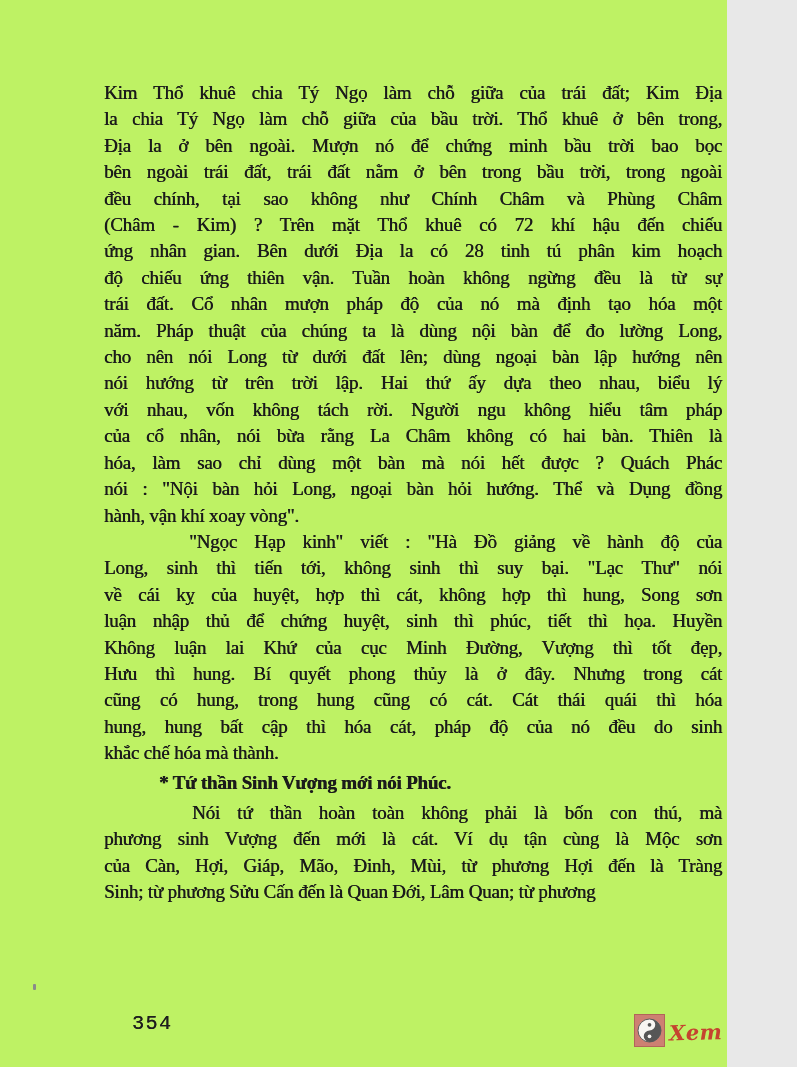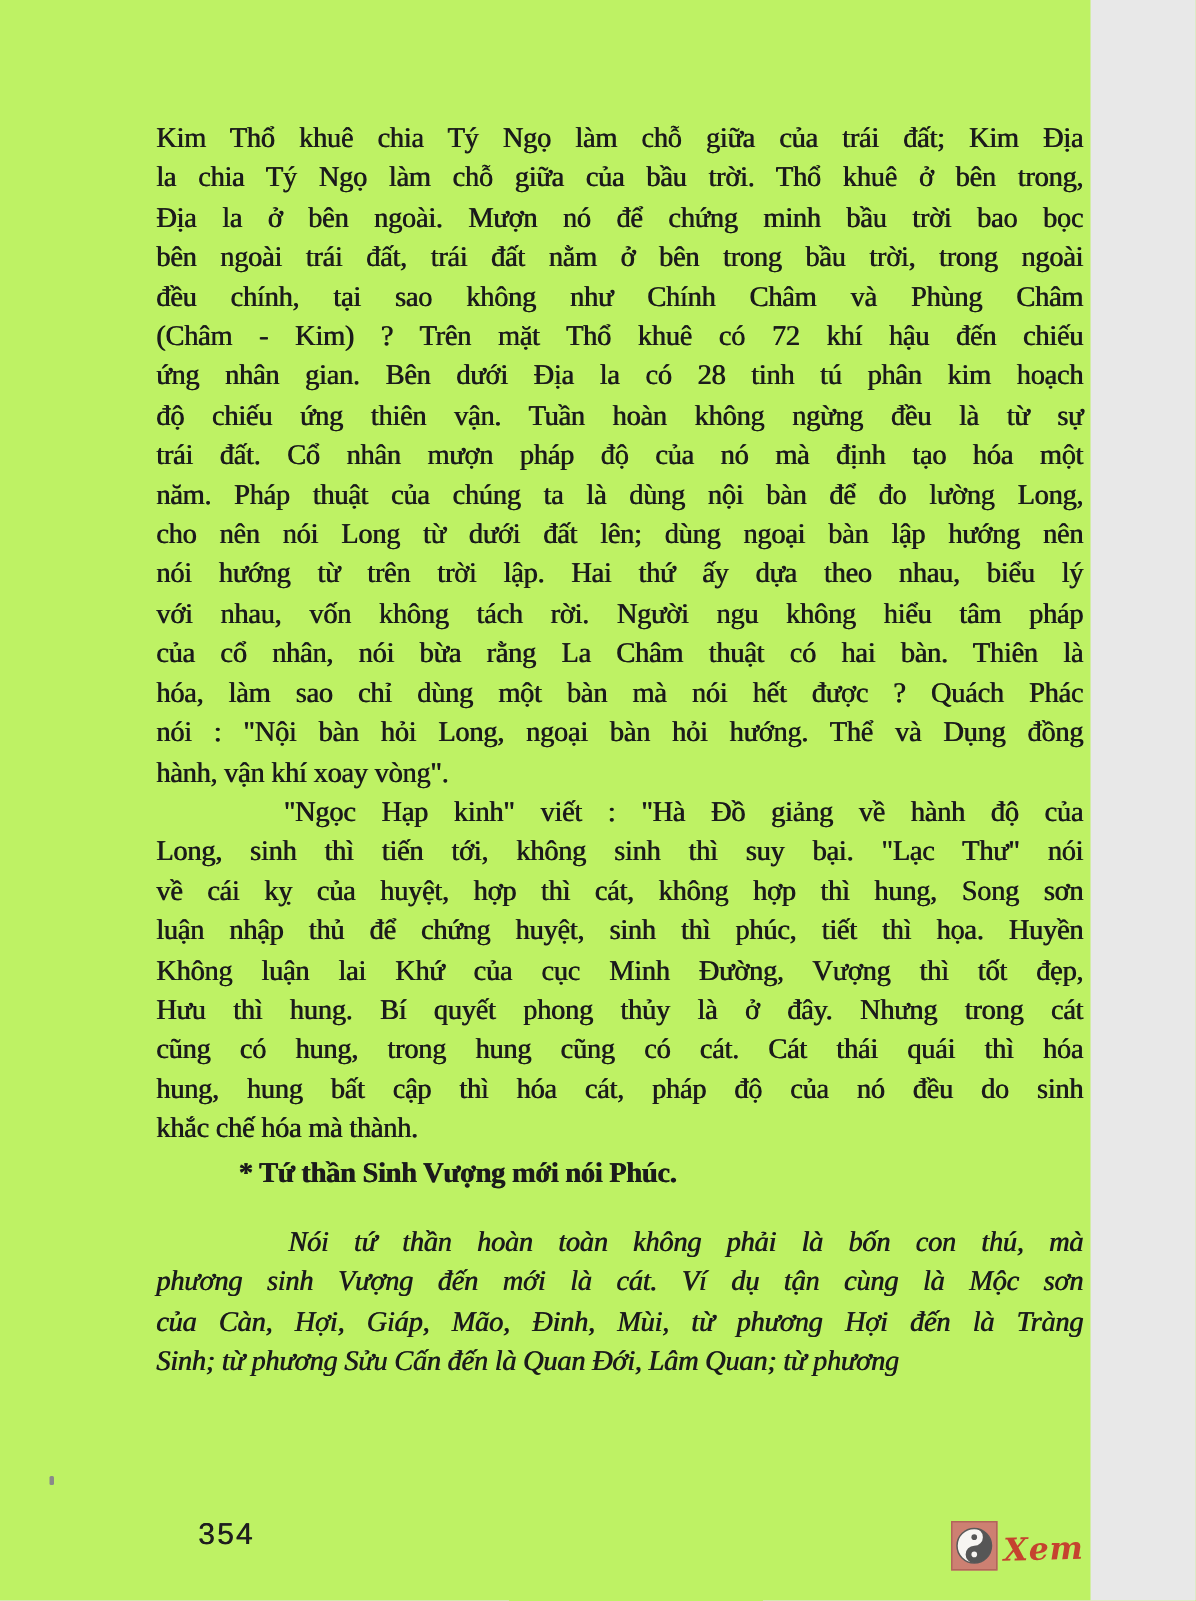--- a/index.html
+++ b/index.html
@@ -18,32 +18,32 @@
     width: 618px;
     font-size: 19px;
     line-height: 26.4px;
     letter-spacing: -0.2px;
     color: #1b1b1b;
     text-shadow: 0.45px 0 0 currentColor;
   }
   .para { margin: 0; }
   .para:nth-child(2) { margin-top: 0px; }
   .para:nth-child(3) { margin-top: 3px; font-weight: bold; }
-  .para:nth-child(4) { margin-top: 20px; font-style: italic; }
+  .para:nth-child(4) { margin-top: 4px; }
   .line {
     text-align: justify;
     text-align-last: justify;
     white-space: normal;
   }
   .line.end { text-align-last: left; }
   .footer-pagenum {
     position: absolute;
     left: 132px;
     top: 1012px;
-    font-family: Liberation Sans, sans-serif;
+    font-family: Liberation Mono, monospace;
     font-size: 20px;
     letter-spacing: 1.5px;
     color: #1e1e1e;
     text-shadow: 0.3px 0 0 currentColor;
   }
   .watermark {
     position: absolute;
     left: 634px;
     top: 1014px;
     display: flex;
@@ -94,21 +94,21 @@
         <div class="line">bên ngoài trái đất, trái đất nằm ở bên trong bầu trời, trong ngoài</div>
         <div class="line">đều chính, tại sao không như Chính Châm và Phùng Châm</div>
         <div class="line">(Châm - Kim) ? Trên mặt Thổ khuê có 72 khí hậu đến chiếu</div>
         <div class="line">ứng nhân gian. Bên dưới Địa la có 28 tinh tú phân kim hoạch</div>
         <div class="line">độ chiếu ứng thiên vận. Tuần hoàn không ngừng đều là từ sự</div>
         <div class="line">trái đất. Cổ nhân mượn pháp độ của nó mà định tạo hóa một</div>
         <div class="line">năm. Pháp thuật của chúng ta là dùng nội bàn để đo lường Long,</div>
         <div class="line">cho nên nói Long từ dưới đất lên; dùng ngoại bàn lập hướng nên</div>
         <div class="line">nói hướng từ trên trời lập. Hai thứ ấy dựa theo nhau, biểu lý</div>
         <div class="line">với nhau, vốn không tách rời. Người ngu không hiểu tâm pháp</div>
-        <div class="line">của cổ nhân, nói bừa rằng La Châm thuật có hai bàn. Thiên là</div>
+        <div class="line">của cổ nhân, nói bừa rằng La Châm không có hai bàn. Thiên là</div>
         <div class="line">hóa, làm sao chỉ dùng một bàn mà nói hết được ? Quách Phác</div>
         <div class="line">nói : "Nội bàn hỏi Long, ngoại bàn hỏi hướng. Thể và Dụng đồng</div>
         <div class="line end">hành, vận khí xoay vòng".</div>
       </div>
       <div class="para">
         <div class="line" style="padding-left: 85px;">"Ngọc Hạp kinh" viết : "Hà Đồ giảng về hành độ của</div>
         <div class="line">Long, sinh thì tiến tới, không sinh thì suy bại. "Lạc Thư" nói</div>
         <div class="line">về cái kỵ của huyệt, hợp thì cát, không hợp thì hung, Song sơn</div>
         <div class="line">luận nhập thủ để chứng huyệt, sinh thì phúc, tiết thì họa. Huyền</div>
         <div class="line">Không luận lai Khứ của cục Minh Đường, Vượng thì tốt đẹp,</div>

